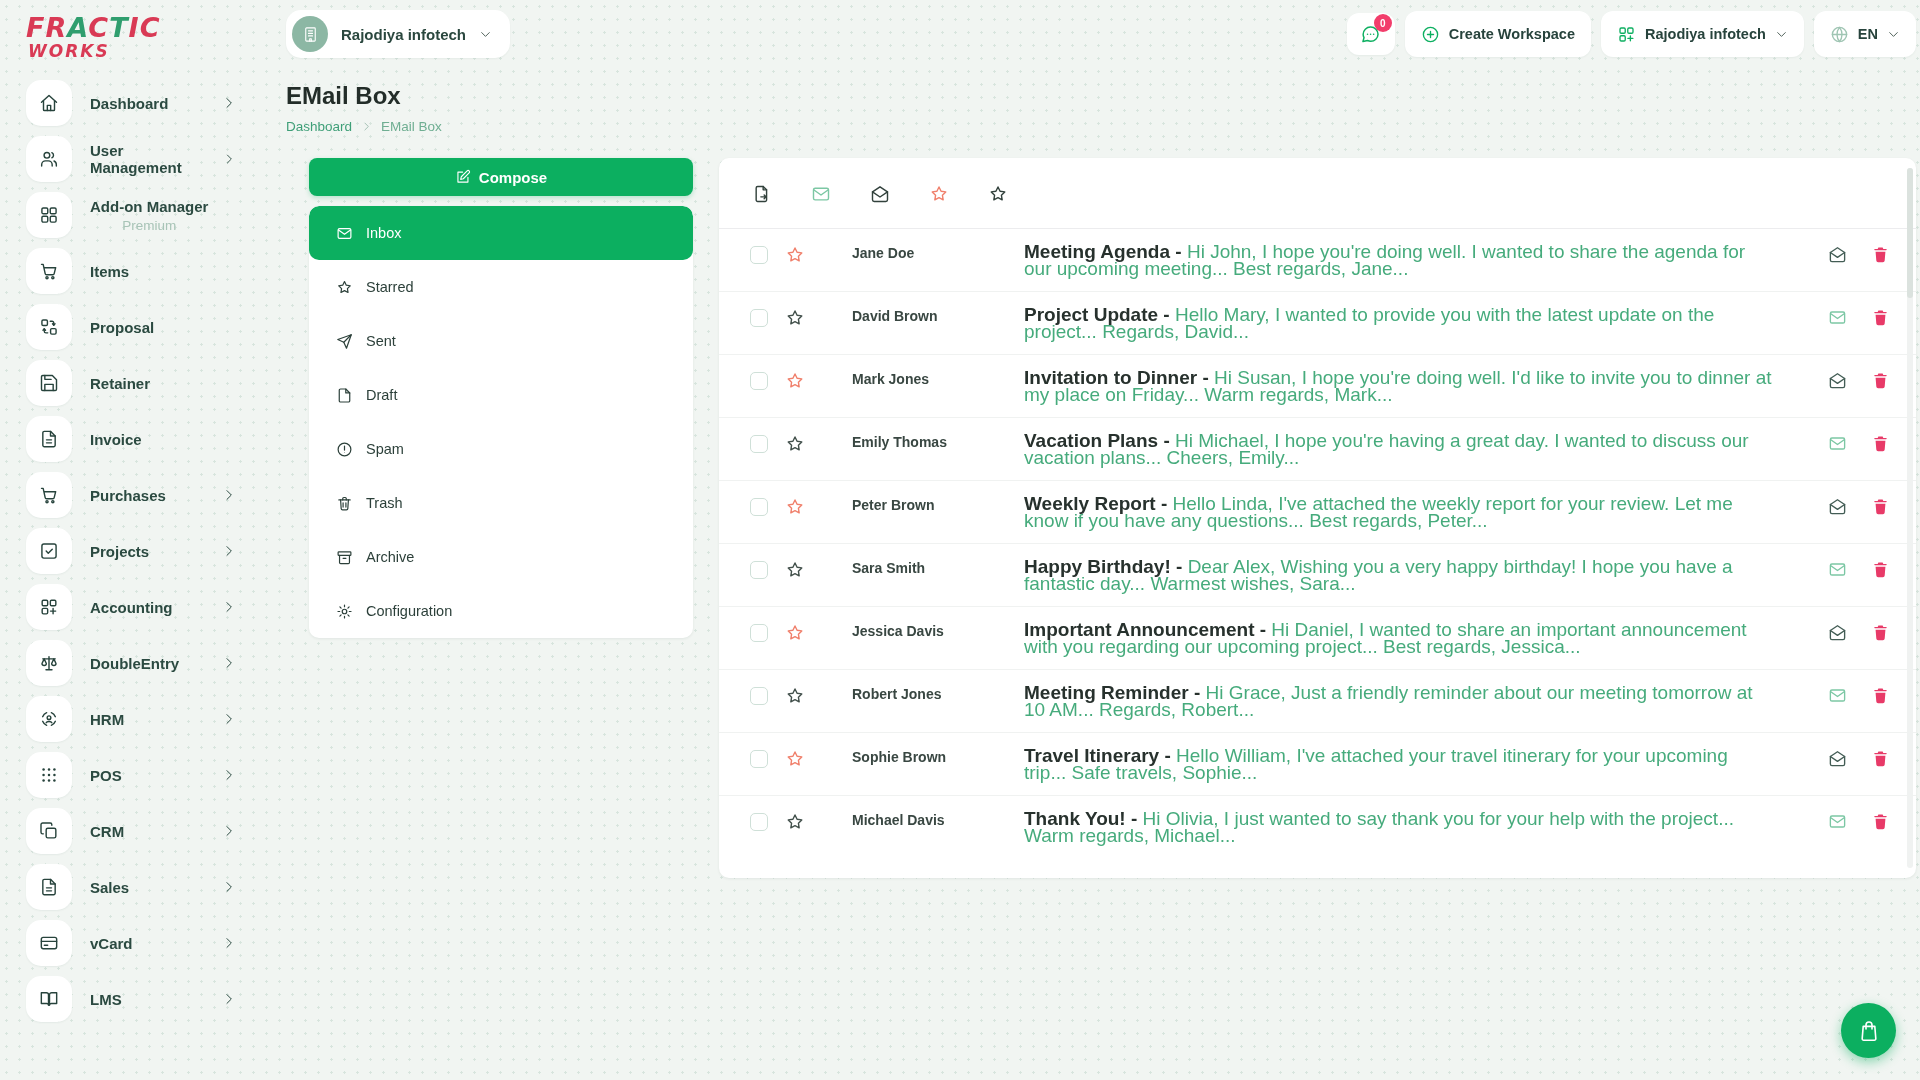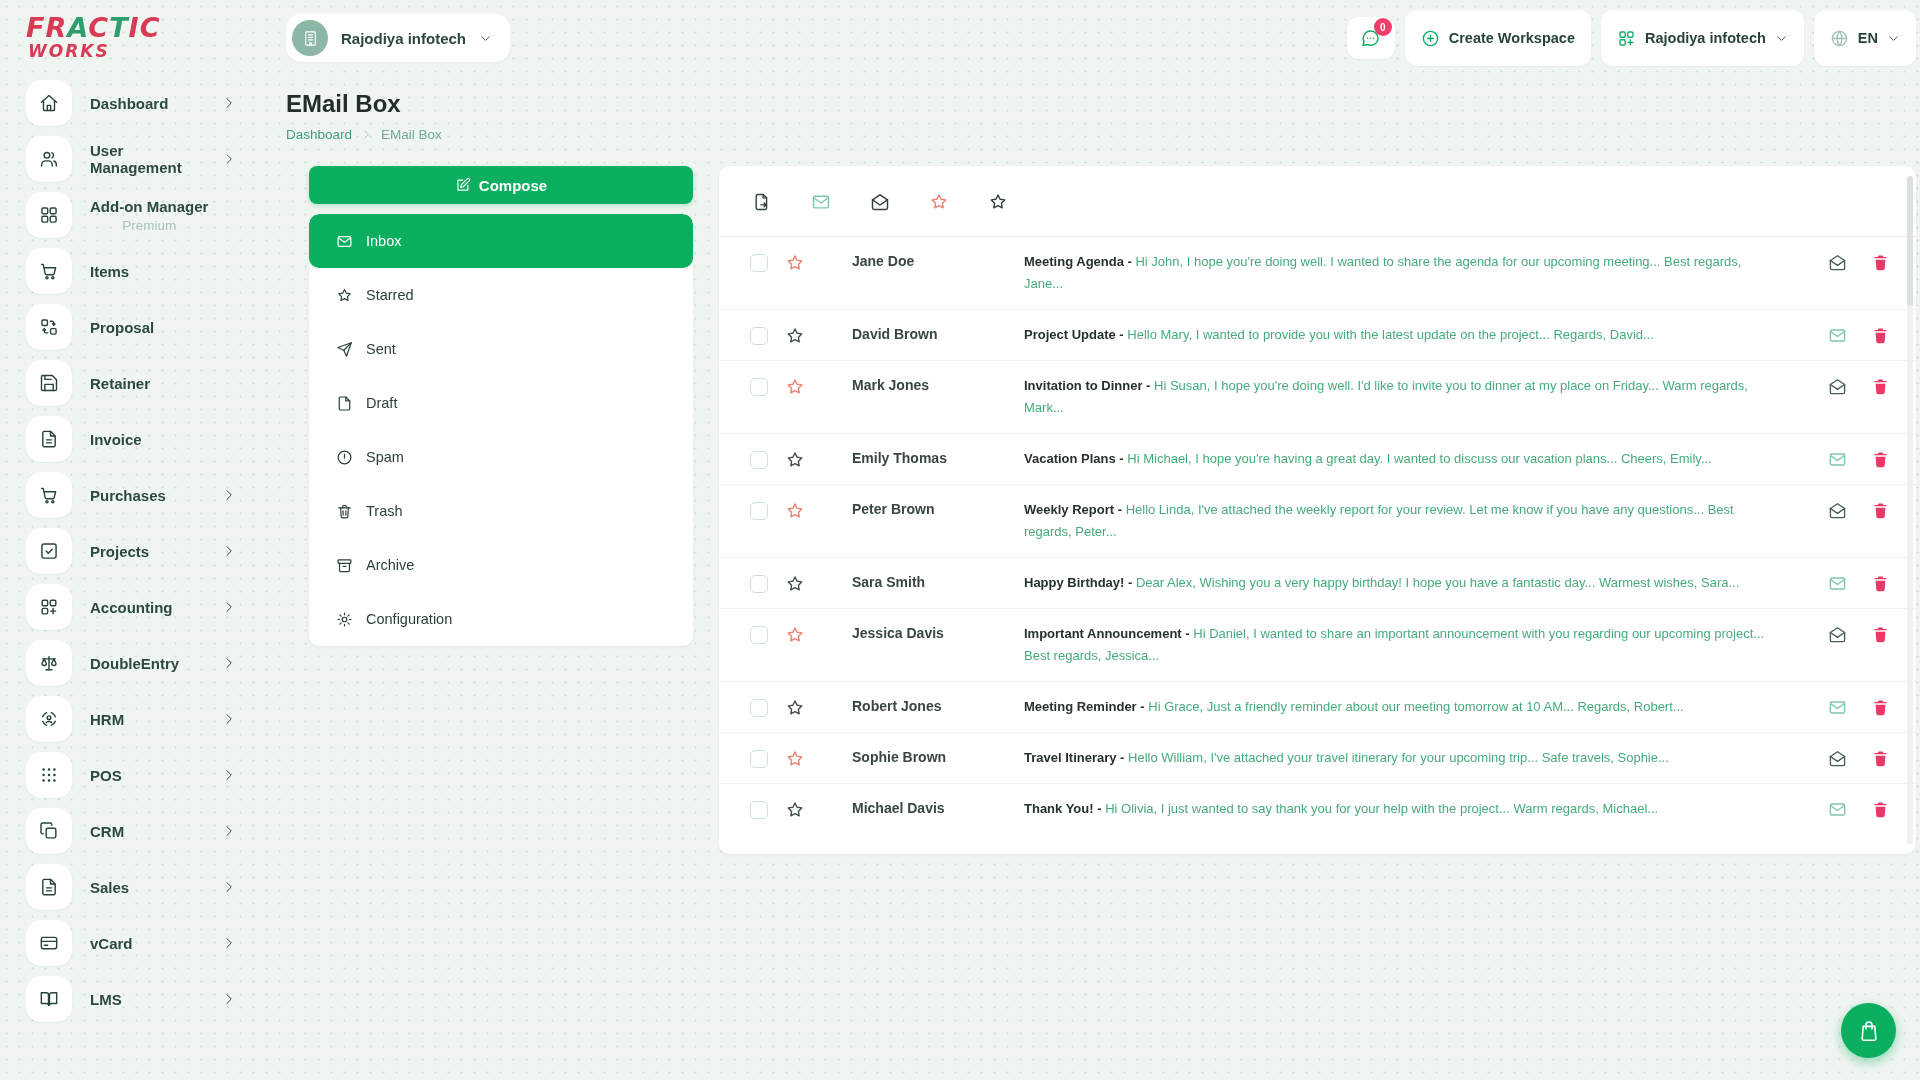--- a/index.html
+++ b/index.html
@@ -33,21 +33,21 @@
   .topbar { display:flex; align-items:center; padding-top:10px; }
   .ws-pill { background:#fff; border-radius:15px; height:48px; display:flex; align-items:center; gap:13px; padding:6px 18px 6px 6px; cursor:pointer; box-shadow:0 1px 2px rgba(25,60,48,.05); }
   .ws-avatar { width:36px; height:36px; border-radius:50%; background:#8cb7a4; color:#fff; display:flex; align-items:center; justify-content:center; }
   .ws-avatar svg { width:19px; height:19px; stroke-width:1.4; }
   .ws-name { font-size:15px; font-weight:700; color:#2a473e; }
   .chev { width:13px; height:13px; color:#44564f; }
   .top-right { margin-left:auto; display:flex; align-items:center; gap:10px; }
   .icon-btn { position:relative; background:#fff; border-radius:12px; width:48px; height:42px; display:flex; align-items:center; justify-content:center; color:#0caf60; cursor:pointer; box-shadow:0 1px 2px rgba(25,60,48,.05); }
   .icon-btn svg { width:21px; height:21px; }
   .badge { position:absolute; top:1px; right:3px; min-width:18px; height:18px; background:#f23d6b; color:#fff; border-radius:50%; font-size:10px; font-weight:700; display:flex; align-items:center; justify-content:center; }
-  .pill-btn { background:#fff; border-radius:12px; height:56px; display:flex; align-items:center; gap:9px; padding:0 16px; font-size:14.5px; font-weight:700; color:#27433c; cursor:pointer; box-shadow:0 1px 2px rgba(25,60,48,.05); }
+  .pill-btn { background:#fff; border-radius:12px; height:46px; display:flex; align-items:center; gap:9px; padding:0 16px; font-size:14.5px; font-weight:700; color:#27433c; cursor:pointer; box-shadow:0 1px 2px rgba(25,60,48,.05); }
   .pill-btn svg.lead { width:19px; height:19px; color:#0caf60; }
   .pill-btn svg.lead.soft { color:#9fc5b3; }
 
   .page-title { margin-top:24px; font-size:24px; font-weight:700; color:#232d29; }
   .breadcrumb { margin-top:9px; font-size:13.5px; display:flex; align-items:center; gap:9px; }
   .crumb-link { color:#3f9f78; cursor:pointer; }
   .crumb-sep { color:#8fb3a4; width:11px; height:11px; }
   .crumb-current { color:#6fae92; }
 
   .columns { margin-top:24px; display:flex; gap:26px; align-items:flex-start;padding-left:23px; }
@@ -69,21 +69,21 @@
   .tb-dark { color:#32413c; }
   .tb-green { color:#7cc7a4; }
   .tb-salmon { color:#f0806c; }
 
   .erow { display:flex; align-items:flex-start; padding:14px 26px; border-bottom:1px solid #f0f2f1; cursor:pointer; }
   .erow:last-child { border-bottom:none; }
   .cb { width:18px; height:18px; flex:0 0 18px; border:1.5px solid #cfe0d8; border-radius:5px; background:#fff; margin:3px 0 0 5px; cursor:pointer; }
   .star { width:20px; height:20px; flex:0 0 20px; margin-left:17px; margin-top:2px; color:#42504b; cursor:pointer; }
   .star.on { color:#f0806c; }
   .ename { width:172px; flex:0 0 172px; margin-left:47px; font-size:14px; color:#394742; padding-top:2px;font-weight:bold; }
-  .etext { flex:1; font-size:13px; line-height:22px; padding-right:42px; max-width:790px; }
+  .etext { flex:1; font-size:19px; line-height:17px; padding-right:42px; max-width:790px; }
   .esubject { font-weight:700; color:#27312d; }
   .epreview { color:#46ab7c; }
   .eactions { margin-left:auto; display:flex; gap:24px; padding-top:2px; }
   .eactions svg { width:19px; height:19px; cursor:pointer; }
   .env-open { color:#435d55; }
   .env-closed { color:#7cc7a4; }
   .etrash { color:#e83a68; }
 
   .vscroll { position:absolute; top:10px; right:3px; bottom:10px; width:6px; background:#f0f2f1; border-radius:3px; }
   .vscroll .thumb { position:absolute; top:0; left:0; width:6px; height:130px; background:#dbe2de; border-radius:3px; }

